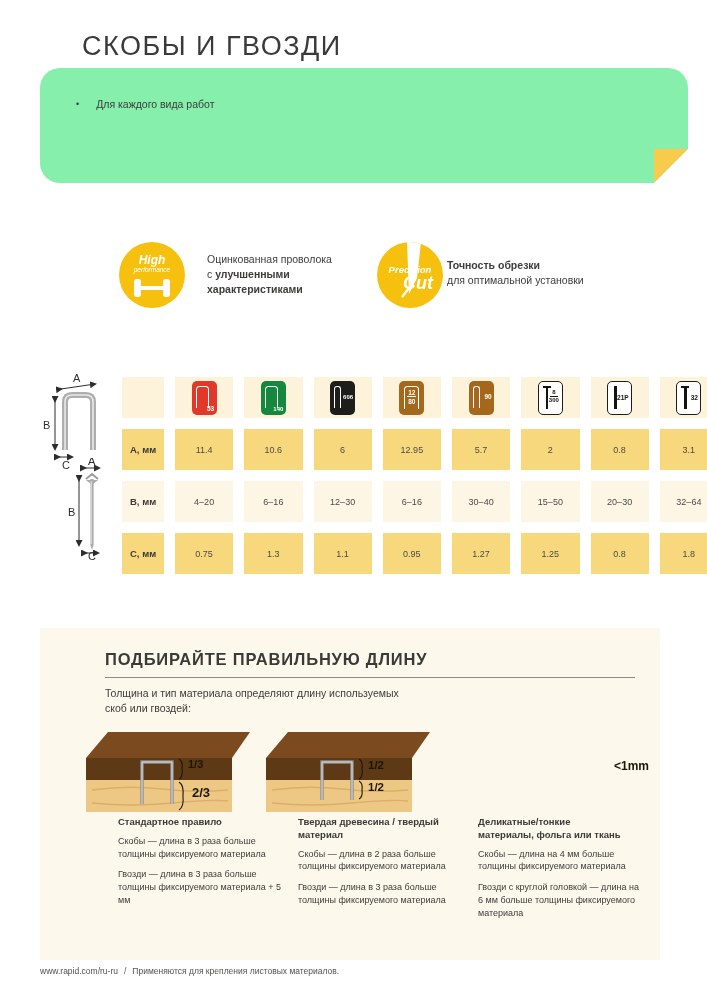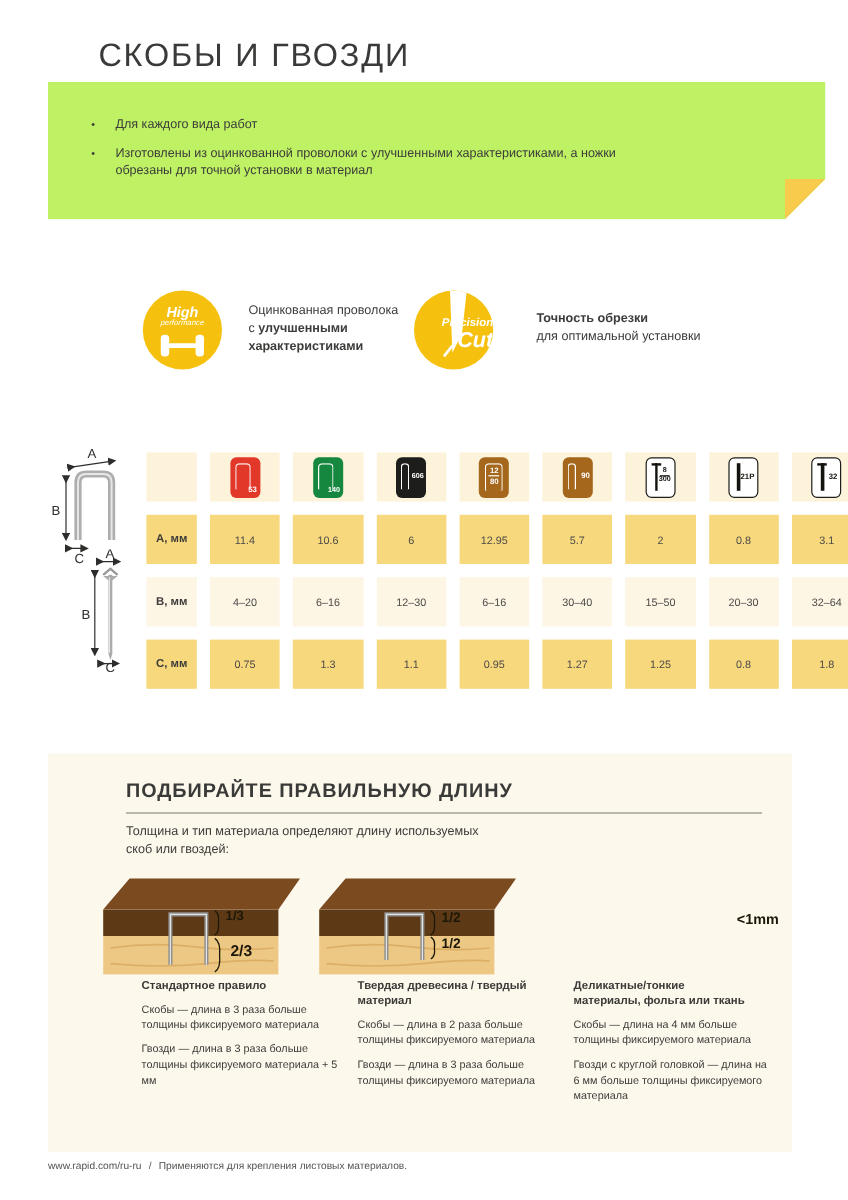--- a/index.html
+++ b/index.html
@@ -6,33 +6,33 @@
   html,body { background:#ffffff; }
   body {
     position:relative; width:707px; height:1000px;
     font-family:"Liberation Sans", sans-serif; color:#3d3c3a; overflow:hidden;
   }
   
   .page-title { position:absolute; left:82px; top:31px; font-size:27px; font-weight:400;
     letter-spacing:1.5px; color:#3a3a38; }
   
   .top-panel { position:absolute; left:40px; top:68px; width:648px; height:115px;
-    background:#bef264;
-    clip-path:polygon(0 0,100% 0,100% calc(100% - 34px),calc(100% - 34px) 100%,0 100%); }
+    background:#86efac;
+    clip-path:polygon(0 0,100% 0,100% calc(100% - 34px),calc(100% - 34px) 100%,0 100%);border-radius:20px; }
   .fold-corner { position:absolute; right:0; bottom:0; width:34px; height:34px;
     background:#f8cb4c; clip-path:polygon(0 0,100% 0,0 100%); }
   .bullet-list { position:absolute; left:36px; top:29px; width:500px; list-style:none; }
   .bullet-item { display:flex; font-size:10.5px; line-height:1.4; margin-bottom:9px; color:#3d3c3a; }
   .bullet-item::before { content:"•"; font-size:9px; margin-right:17px; position:relative; top:1px; }
   .bullet-item span { max-width:465px; display:inline-block; }
   
   .badge { position:absolute; width:66px; height:66px; border-radius:50%;
     background:#f6c10e; color:#fff; text-align:center; overflow:hidden; }
   .badge-1 { left:119px; top:242px; }
-  .badge-2 { left:345px; top:242px;text-align:right; }
+  .badge-2 { left:377px; top:242px; }
   .badge-top { position:absolute; top:11px; left:0; right:0; font-style:italic; font-weight:bold; font-size:12px; }
   .badge-1 .badge-bottom { position:absolute; top:24px; left:0; right:0; font-style:italic; font-size:6.5px; }
   .badge-2 .badge-top { top:22px; font-size:9.5px; }
   .badge-2 .badge-bottom { position:absolute; top:31px; left:16px; right:0; font-style:italic; font-weight:bold; font-size:18px; }
   .dumbbell { position:absolute; left:50%; top:37px; transform:translateX(-50%); width:36px; height:18px; }
   .dumbbell::before, .dumbbell::after { content:""; position:absolute; top:0; width:7px; height:18px;
     background:#fff; border-radius:3px; }
   .dumbbell::before { left:0; } .dumbbell::after { right:0; }
   .dumbbell .bar { position:absolute; left:5px; right:5px; top:7px; height:4px; background:#fff; border-radius:2px; }
   .blade { position:absolute; left:0; top:0; }
@@ -99,23 +99,20 @@
 </head>
 <body>
 
 <h1 class="page-title">СКОБЫ И ГВОЗДИ</h1>
 
 <div class="top-panel">
   <ul class="bullet-list">
     <li class="bullet-item">
         <span>Для каждого вида работ</span>
       </li>
-    <li class="bullet-item">
-        <span>Изготовлены из оцинкованной проволоки с улучшенными характеристиками, а ножки обрезаны для точной установки в материал</span>
-      </li>
   </ul>
   <div class="fold-corner"></div>
 </div>
 
 <div class="badge badge-1">
   <div class="badge-top">High</div>
   <div class="badge-bottom">performance</div>
   <div class="dumbbell">
       <div class="bar"></div>
     </div>

